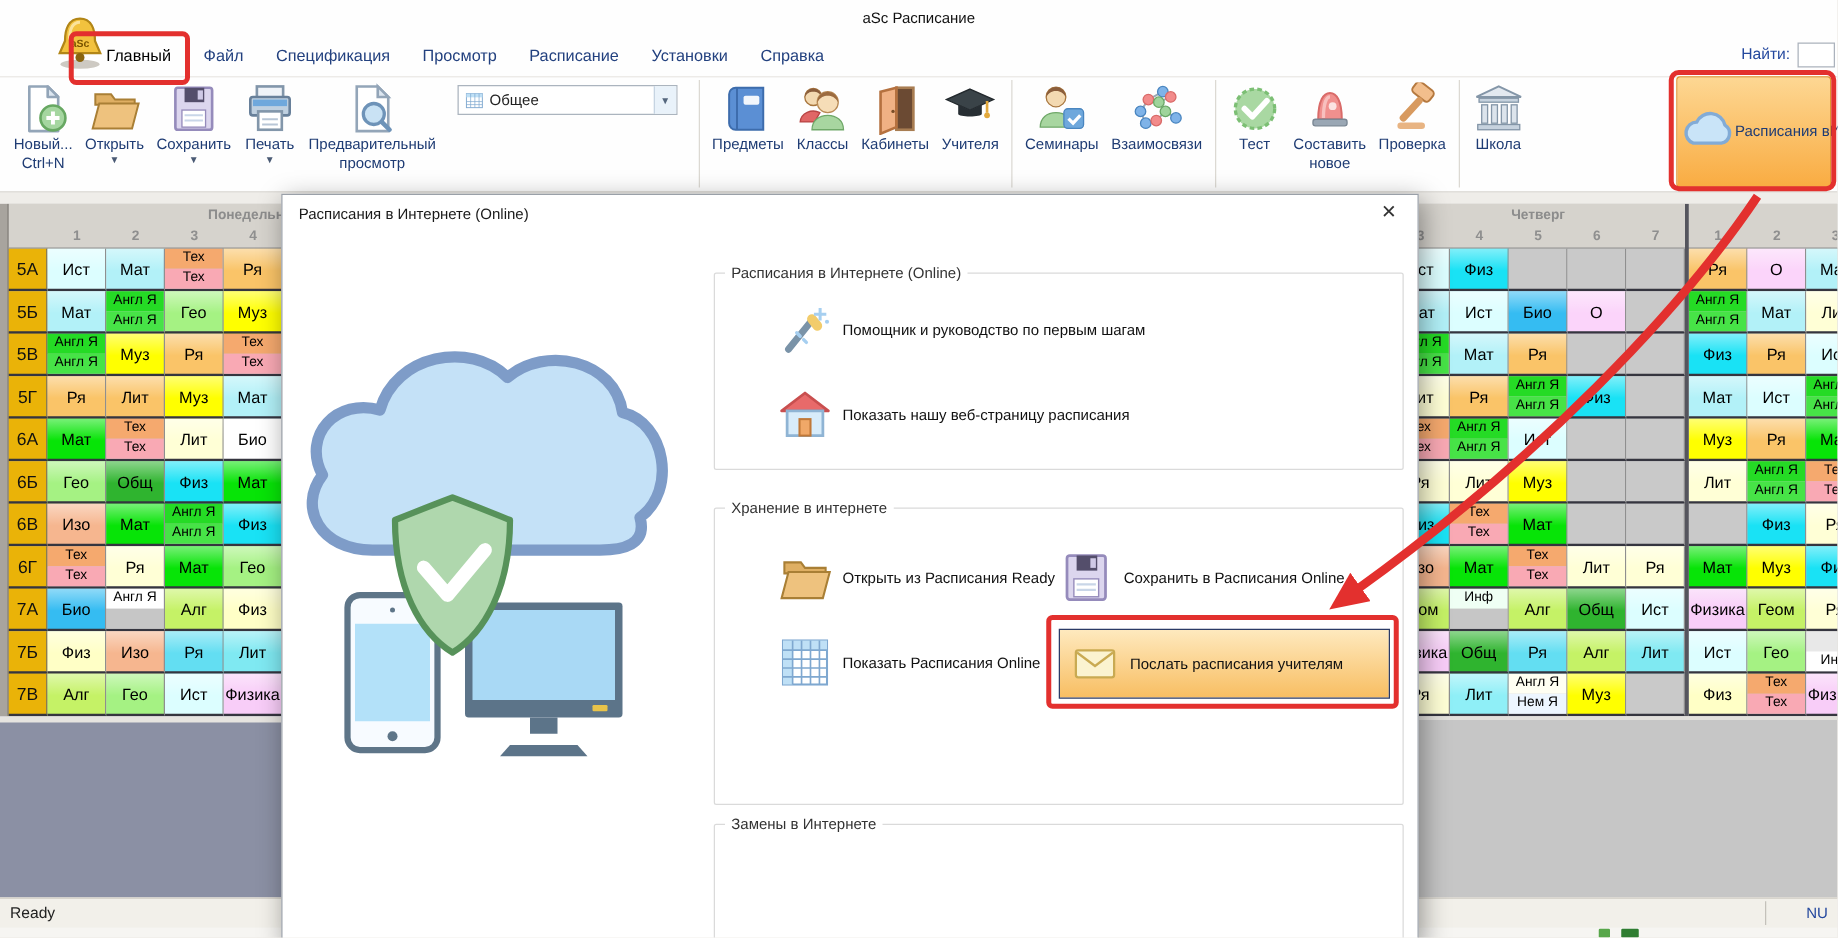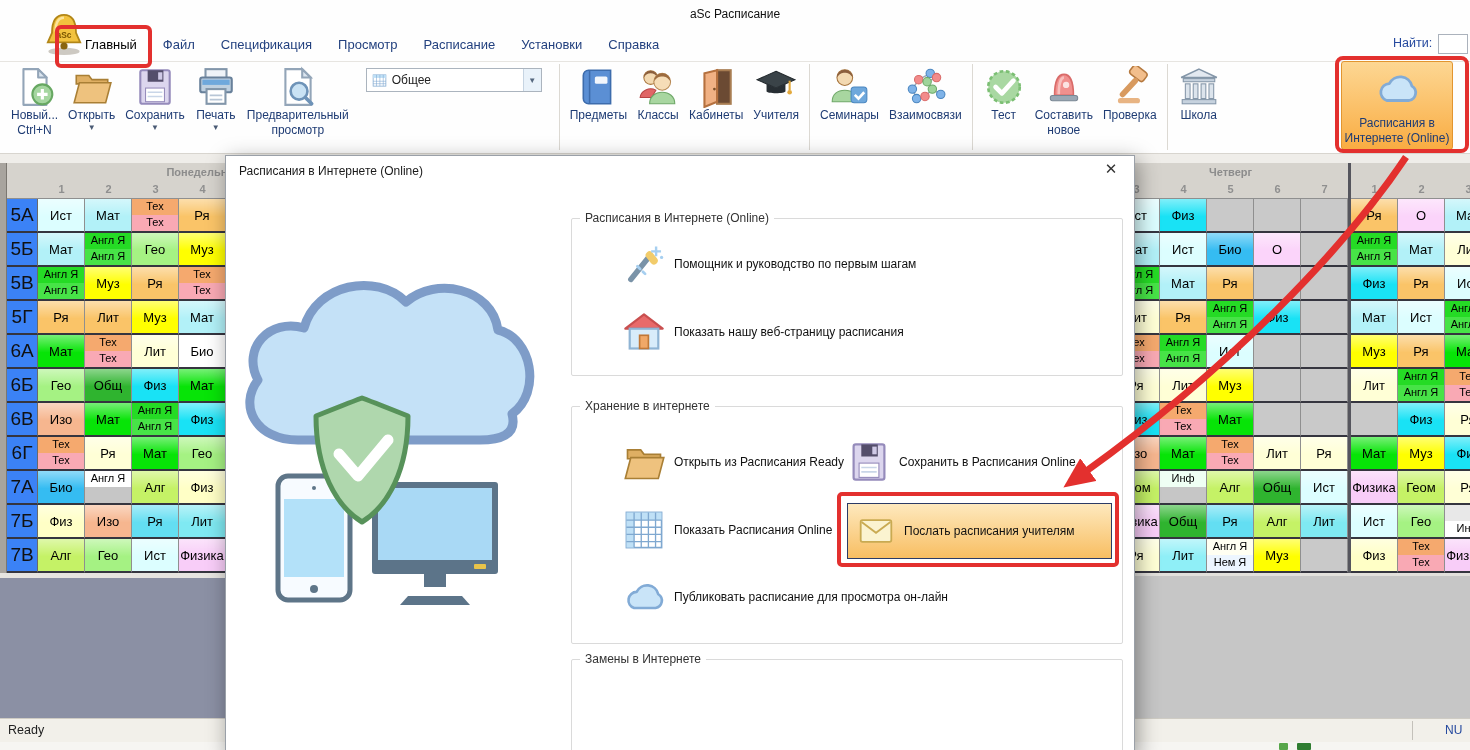--- a/index.html
+++ b/index.html
@@ -22,31 +22,31 @@
   .rbtn{display:flex;flex-direction:column;align-items:center;padding:2px 5px;margin-top:2px}
   .rbtn .icon svg{width:42px;height:42px;display:block}
   .rlabel{font-size:12px;color:#1F3C74;line-height:15px;text-align:center;white-space:nowrap}
   .rdrop{font-size:8px;color:#4A5A74;line-height:10px}
   .rsep{width:1px;background:#DCD9D3;height:86px;margin:2px 5px 0;flex:none}
   .combo{margin:6px 12px 0 12px;width:176px;height:24px;border:1px solid #ABB4BE;background:#fff;display:flex;align-items:center;flex:none}
   .combo .icon svg{width:15px;height:15px;margin:0 5px;display:block}
   .combo-value{flex:1;font-size:12px;color:#222}
   .combo-arrow{width:18px;height:22px;background:#E9F2FA;border-left:1px solid #C6D4E2;
     display:flex;align-items:center;justify-content:center;font-size:8px;color:#55677E}
-  .online-btn{position:absolute;left:1341px;top:61px;width:112px;height:89px;z-index:2;
+  .online-btn{position:absolute;left:1341px;top:61px;width:124px;height:89px;z-index:2;
     background:linear-gradient(#FDD793,#F9AC42);border:1px solid #E2952F;border-radius:3px;
-    display:flex;flex-direction:column;align-items:center;justify-content:center}
+    display:flex;flex-direction:row;align-items:center;}
   .online-btn .icon svg{width:46px;height:46px}
   
   #grid-left{position:absolute;left:0;top:163px;width:226px;height:410px;overflow:hidden;background:#C9C9C9;z-index:1}
   #grid-right{position:absolute;left:1110px;top:163px;width:360px;height:410px;overflow:hidden;background:#C9C9C9;z-index:1}
   .ghdr-band{position:absolute;background:#D6D3CD;border-bottom:1px solid #8F8F8F}
   .gday{position:absolute;font-size:11px;font-weight:bold;color:#8C8C8C;text-align:center;line-height:16px}
   .gnum{position:absolute;font-size:11px;font-weight:bold;color:#8F8F8F;text-align:center;line-height:16px}
-  .growhdr{position:absolute;background:#3b82f6;color:#111;font-size:19px;display:flex;align-items:center;justify-content:center;
+  .growhdr{position:absolute;background:#eab308;color:#111;font-size:14px;display:flex;align-items:center;justify-content:center;
     border-right:1px solid #6A6A6A;border-bottom:2px solid #35353F}
   .gcell{position:absolute;width:47px;height:34px;border-right:1px solid #8F8F8F;border-bottom:2px solid #35353F;
     display:flex;align-items:center;justify-content:center;text-align:center;font-size:13px;line-height:13px;color:#000;
     word-break:break-all;padding:0 1px}
   .gcell .sheen{position:absolute;inset:0;background:linear-gradient(rgba(255,255,255,.45),rgba(255,255,255,0) 55%)}
   .gcell span{position:relative}
   .gsplit{flex-direction:column;padding:0}
   .ghalf{width:100%;height:16px;font-size:11px;line-height:15px;white-space:nowrap;overflow:hidden;text-align:center}
   .gdaysep{position:absolute;width:3px;background:#55555D}
   
@@ -919,28 +919,20 @@
         </div>
         <div class="send-btn">
           <span class="icon">
             <svg viewBox="0 0 40 40">
               <rect x="3" y="8" width="34" height="24" rx="2" fill="#FBF3D0" stroke="#C9AA52" stroke-width="2"></rect>
               <path d="M4 10l16 12 16-12" fill="none" stroke="#C9AA52" stroke-width="2"></path>
             </svg>
           </span>
           <span class="dlg-item-label">Послать расписания учителям</span>
         </div>
-        <div class="dlg-item" style="left: 50px; top: 168px;">
-          <span class="icon">
-            <svg viewBox="0 0 40 40">
-              <path d="M11 30a7.5 7.5 0 012.3-14.6A10.5 10.5 0 0133 17.5 6.8 6.8 0 0130.5 30z" fill="#C9E4F8" stroke="#82ABD6" stroke-width="2.4" stroke-linejoin="round"></path>
-            </svg>
-          </span>
-          <span class="dlg-item-label">Публиковать расписание для просмотра он-лайн</span>
-        </div>
       </div>
       <div class="dlg-group" style="top: 503px; height: 150px;">
         <div class="dlg-group-label">Замены в Интернете</div>
       </div>
     </div>
 </div>
 
 <div class="anno-box" id="anno-tab"></div>
 <div class="anno-box" id="anno-online"></div>
 <div class="anno-box" id="anno-send"></div>

